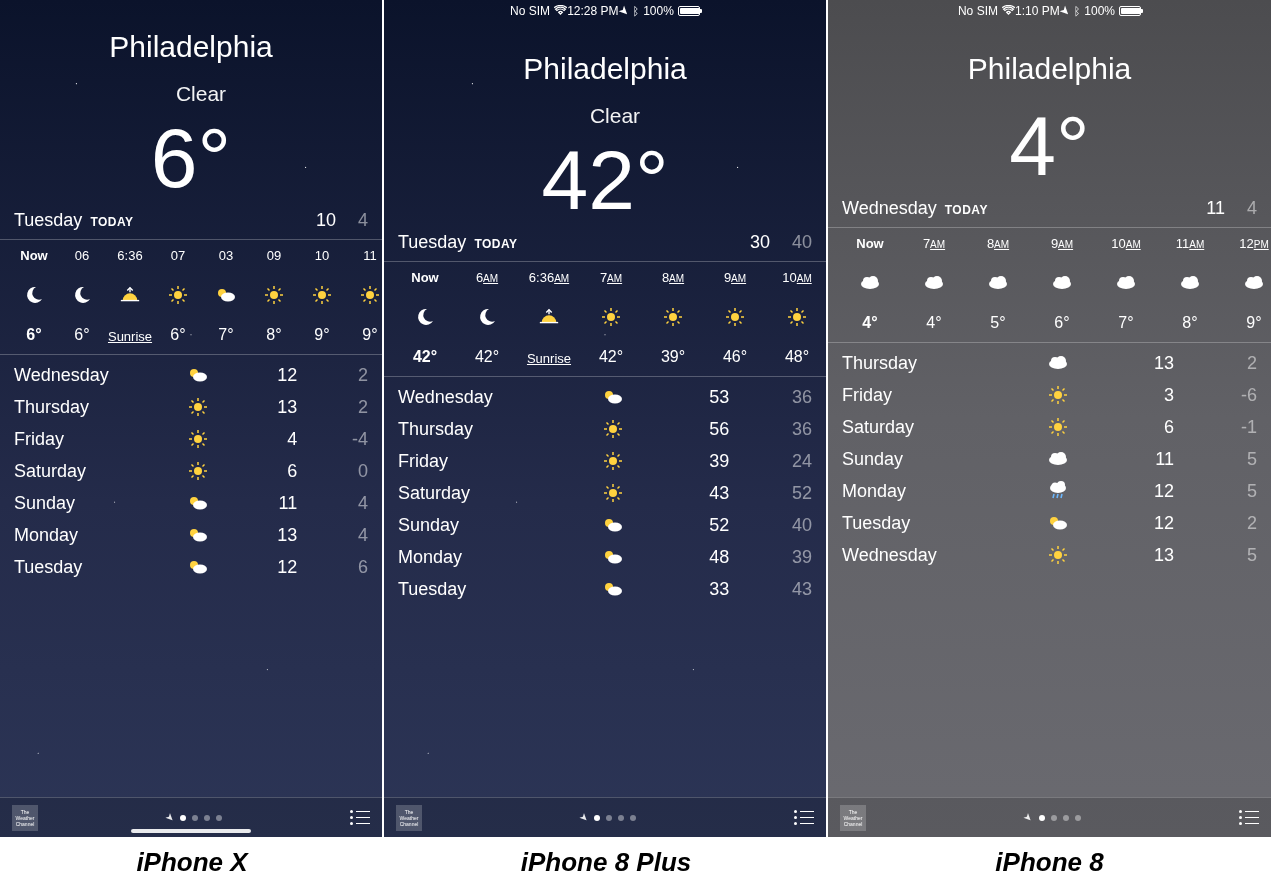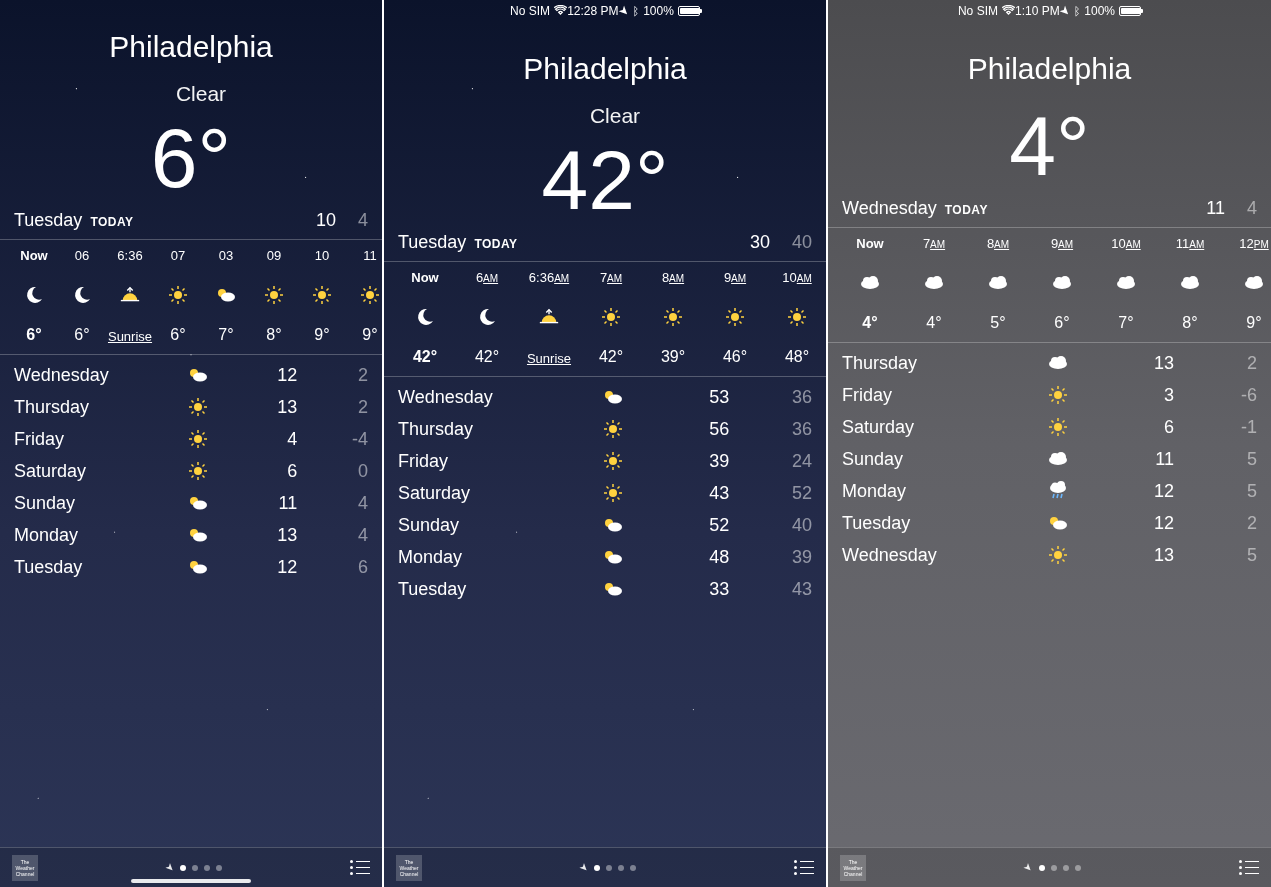--- a/index.html
+++ b/index.html
@@ -840,13 +840,18 @@
             </span>
             <span>
               <b></b>
               <u></u>
             </span>
       </div>
     </div>
 
   </div>
     </div>
+  <div class="captions" id="captions">
+      <div style="width: 384px;">iPhone X</div>
+      <div style="width: 444px;">iPhone 8 Plus</div>
+      <div style="width: 443px;">iPhone 8</div>
+    </div>
 </div>
 
 </body></html>

